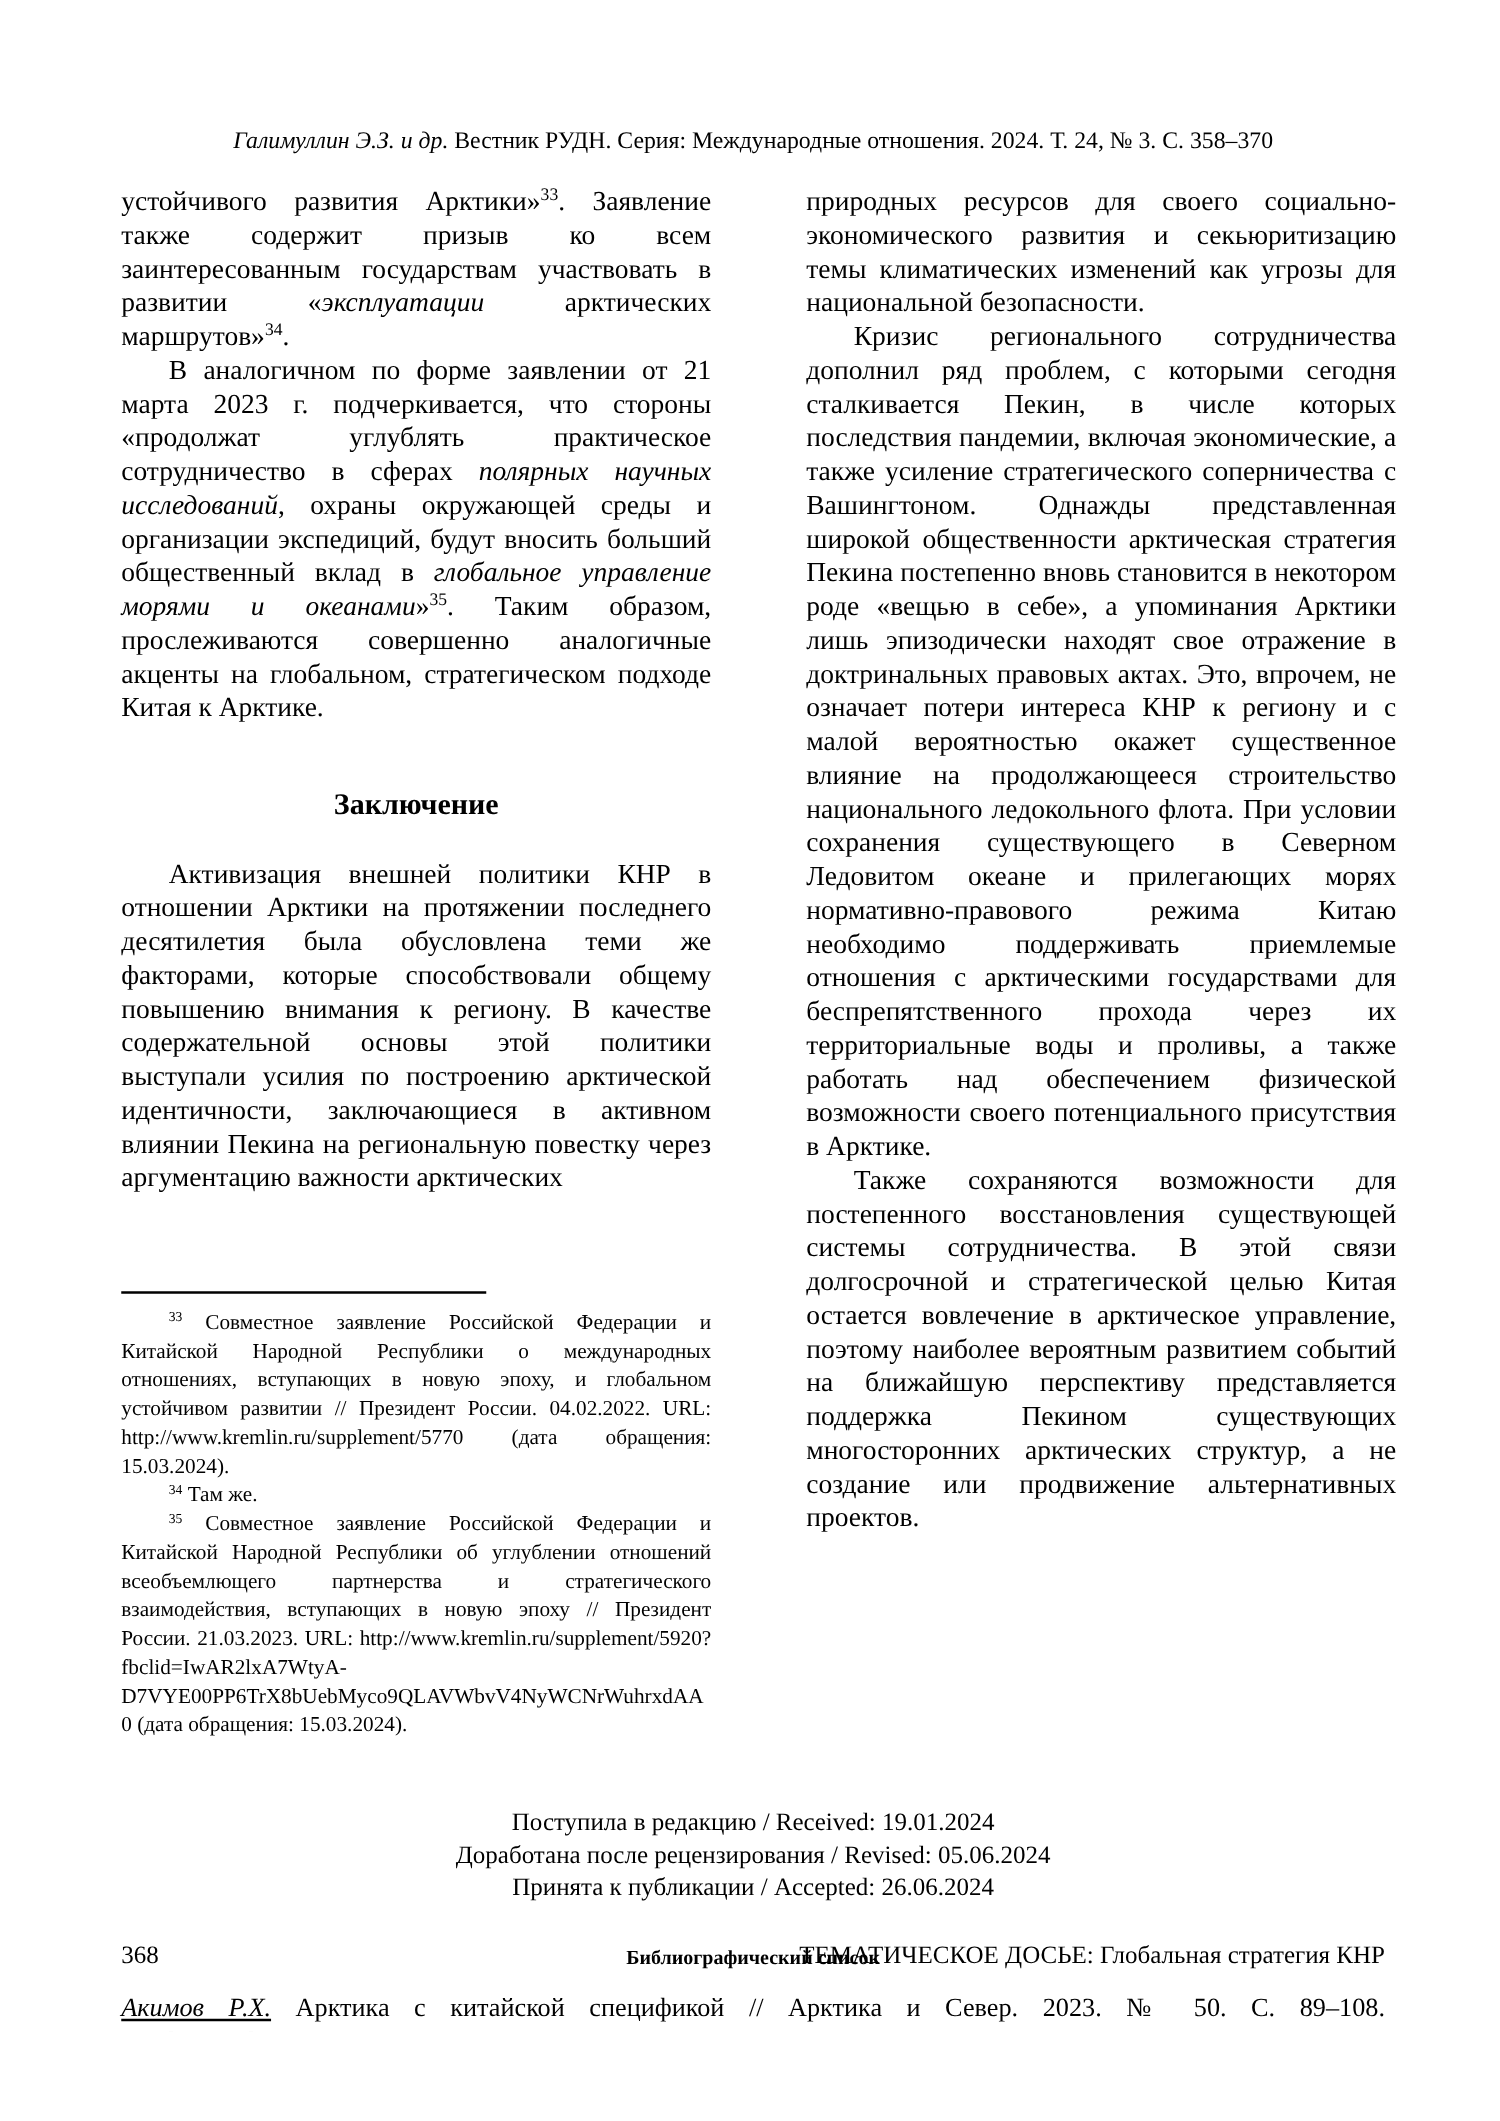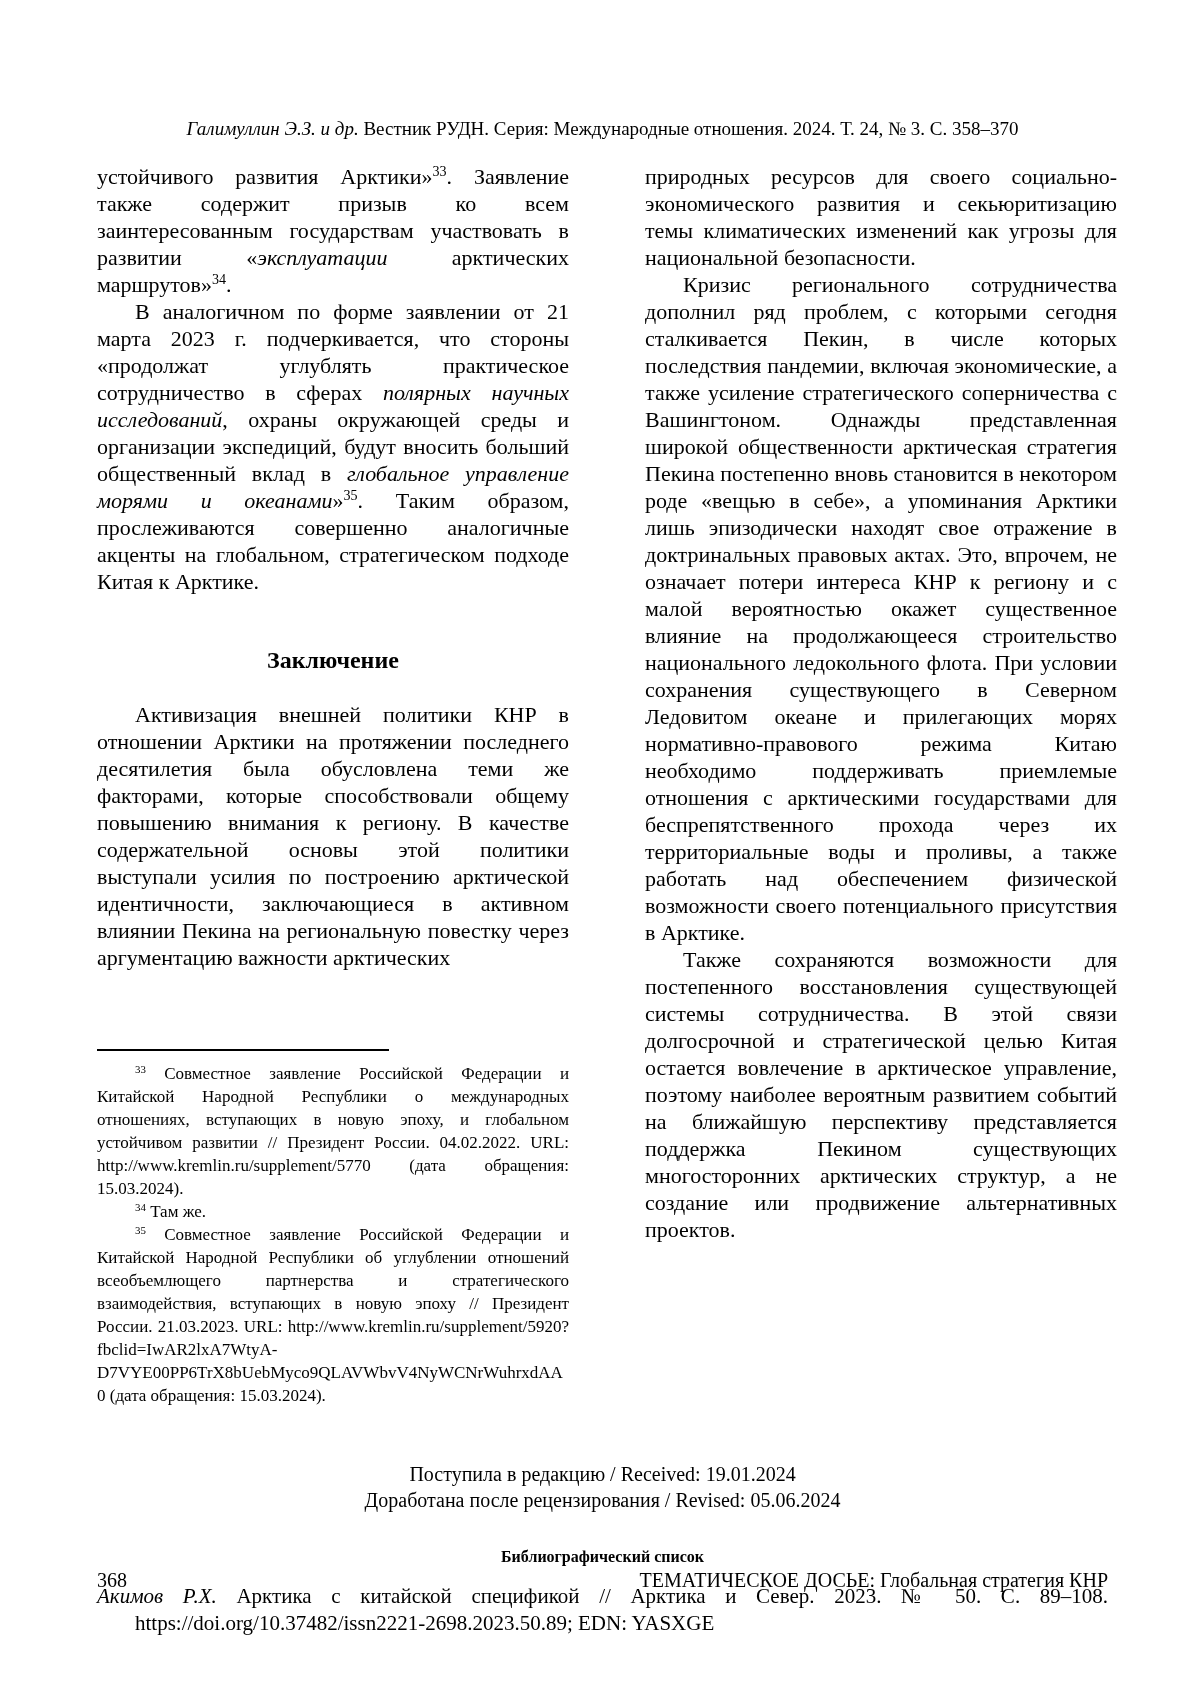--- a/index.html
+++ b/index.html
@@ -8,21 +8,21 @@
     background: #ffffff;
   }
   .page {
     position: relative;
     width: 1200px;
     height: 1625px;
     background: #ffffff;
     color: #000000;
     font-family: "Liberation Serif", "DejaVu Serif", serif;
     overflow: hidden;
-    margin: 16px auto;
+    margin: 0 auto;
   }
   .inner {
     padding: 0 92px 0 97px;
   }
   .running-header {
     padding-top: 101px;
     text-align: center;
     font-size: 19px;
     line-height: 23px;
     white-space: nowrap;
@@ -92,21 +92,21 @@
   .bib-entries { margin-top: 12px; }
   p.bib-entry {
     margin: 0;
     font-size: 21px;
     line-height: 27px;
     text-align: justify;
     margin-left: 38px;
     text-indent: -38px;
     overflow-wrap: anywhere;
   }
-  p.bib-entry .author { font-style: italic; }
+  p.bib-entry .author { font-style: italic; text-decoration: underline; }
   .footer {
     position: absolute;
     left: 97px;
     right: 92px;
     top: 1552px;
     display: flex;
     justify-content: space-between;
     align-items: baseline;
     font-size: 20px;
     line-height: 24px;
@@ -145,20 +145,21 @@
             <p class="body"><span>природных ресурсов для своего социально-экономического развития и секьюритизацию темы климатических изменений как угрозы для национальной безопасности.</span></p>
             <p class="body indent"><span>Кризис регионального сотрудничества дополнил ряд проблем, с которыми сегодня сталкивается Пекин, в числе которых последствия пандемии, включая экономические, а также усиление стратегического соперничества с Вашингтоном. Однажды представленная широкой общественности арктическая стратегия Пекина постепенно вновь становится в некотором роде «вещью в себе», а упоминания Арктики лишь эпизодически находят свое отражение в доктринальных правовых актах. Это, впрочем, не означает потери интереса КНР к региону и с малой вероятностью окажет существенное влияние на продолжающееся строительство национального ледокольного флота. При условии сохранения существующего в Северном Ледовитом океане и прилегающих морях нормативно-правового режима Китаю необходимо поддерживать приемлемые отношения с арктическими государствами для беспрепятственного прохода через их территориальные воды и проливы, а также работать над обеспечением физической возможности своего потенциального присутствия в Арктике.</span></p>
             <p class="body indent"><span>Также сохраняются возможности для постепенного восстановления существующей системы сотрудничества. В этой связи долгосрочной и стратегической целью Китая остается вовлечение в арктическое управление, поэтому наиболее вероятным развитием событий на ближайшую перспективу представляется поддержка Пекином существующих многосторонних арктических структур, а не создание или продвижение альтернативных проектов.</span></p>
           </div>
       </div>
     </div>
 
     <div class="dates">
       <div>Поступила в редакцию / Received: 19.01.2024</div>
       <div>Доработана после рецензирования / Revised: 05.06.2024</div>
+      <div>Принята к публикации / Accepted: 26.06.2024</div>
     </div>
 
     <div class="bib-heading">Библиографический список</div>
     <div class="bib-entries" id="bib-entries">
         <p class="bib-entry"><span class="author">Акимов Р.Х.</span><span> Арктика с китайской спецификой // Арктика и Север. 2023. № 50. С. 89–108. https://doi.org/10.37482/issn2221-2698.2023.50.89; EDN: YASXGE</span></p>
       </div>
 
   </div>
 
   <div class="footer">

